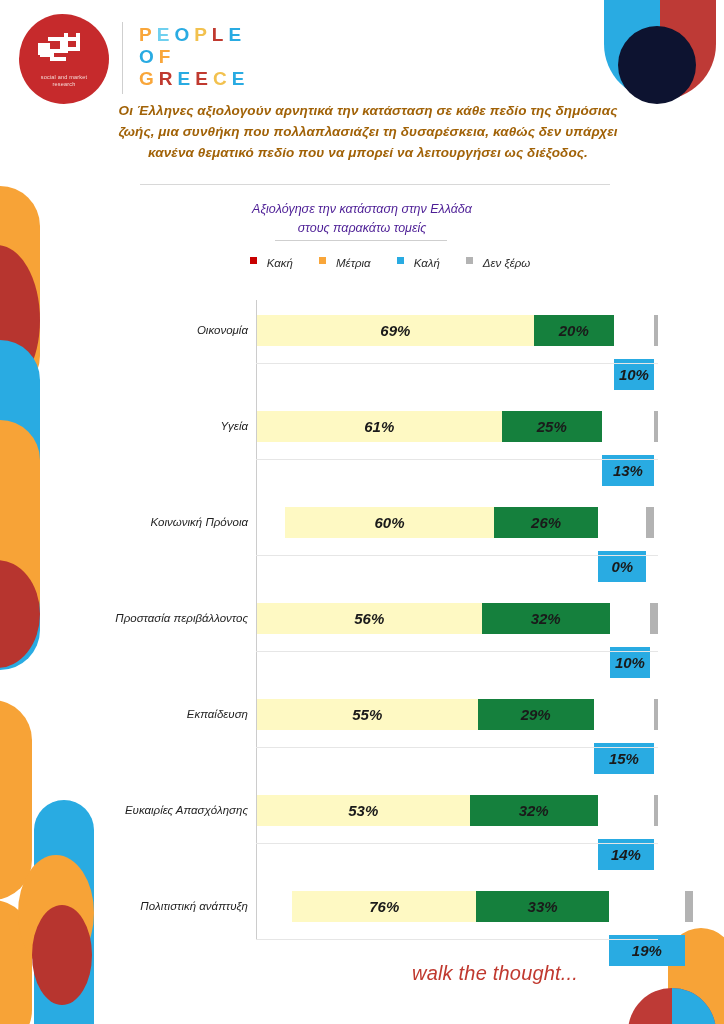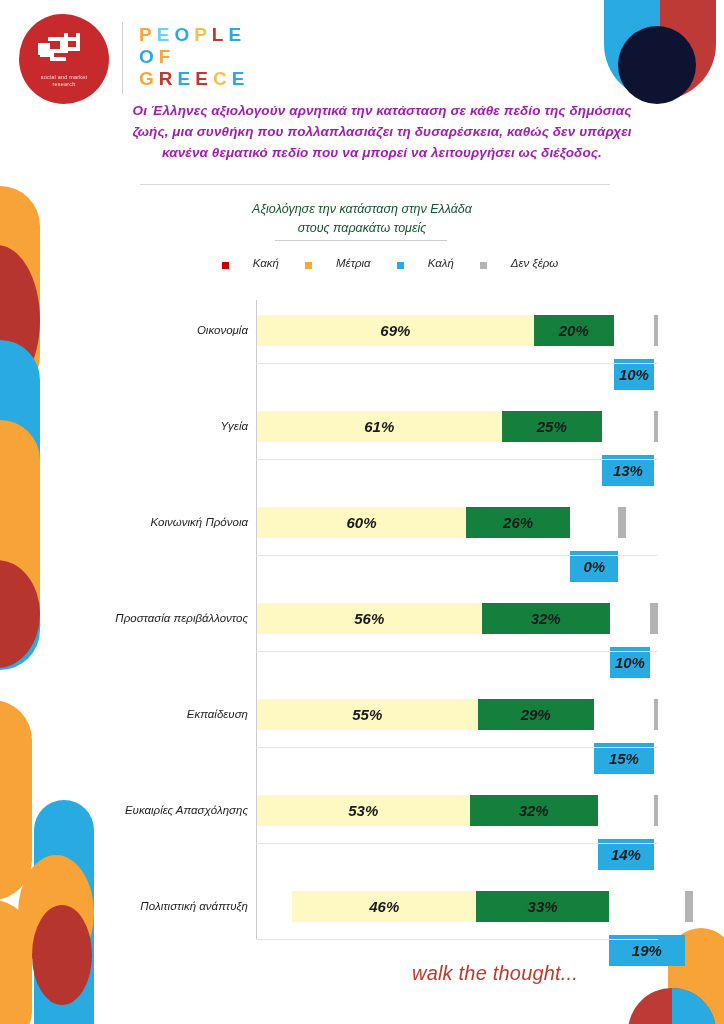--- a/index.html
+++ b/index.html
@@ -70,37 +70,37 @@
   .logo-sub{
     color:#f6dcd8;font-size:5.5px;line-height:7px;text-align:center;
     margin-top:7px;letter-spacing:.2px;
   }
   .divider{position:absolute;left:122px;top:22px;width:1px;height:72px;background:#cfcfcf;}
   .wordmark{position:absolute;left:139px;top:24px;}
   .wordmark .wm-line{font-weight:bold;font-size:19px;letter-spacing:5px;line-height:22px;}
   .wm-l{display:inline-block;}
 
   .headline{
-    position:absolute;left:132px;top:100px;width:500px;
+    position:absolute;left:118px;top:100px;width:500px;
     text-align:center;font-size:13.5px;line-height:21px;font-weight:bold;
-    color:#a21caf;font-style:italic;letter-spacing:.1px;
+    color:#a16207;font-style:italic;letter-spacing:.1px;
   }
   .hr-rule{position:absolute;left:140px;top:184px;width:470px;height:1px;background:#d8d8d8;}
 
   
   .chart-title{
     position:absolute;left:162px;top:200px;width:400px;text-align:center;
-    font-size:12.5px;line-height:19px;color:#14532d;font-style:italic;
+    font-size:12.5px;line-height:19px;color:#4c1d95;font-style:italic;
   }
   .title-rule{position:absolute;left:275px;top:240px;width:172px;height:1px;background:#cfcfcf;}
   .legend{
     position:absolute;left:200px;top:257px;width:380px;
     display:flex;justify-content:center;gap:26px;align-items:center;
   }
-  .legend-item{display:flex;align-items:flex-end;gap:24px;font-size:11.5px;color:#2b2b2b;font-style:italic;}
+  .legend-item{display:flex;align-items:flex-start;gap:10px;font-size:11.5px;color:#2b2b2b;font-style:italic;}
   .legend-swatch{width:7px;height:7px;display:inline-block;}
 
   
   .plot{position:absolute;left:256px;top:300px;width:402px;height:640px;}
   .axis-line{position:absolute;left:0;top:0;width:1px;height:640px;background:#cccccc;}
   .gridline{position:absolute;left:0;width:402px;height:1px;background:#e6e6e6;}
 
   .row{position:absolute;left:1px;height:31px;display:flex;width:401px;}
   .seg{height:31px;display:flex;align-items:center;justify-content:center;
        font-size:15px;font-weight:bold;color:#1a1a1a;font-style:italic;overflow:hidden;}
@@ -233,21 +233,21 @@
           <span>25%</span>
         </div>
         <div class="seg good" title="Καλή 13%" style="width: 52.13px; text-align: center;">
           <span>13%</span>
         </div>
         <div class="seg dk" title="Δεν ξέρω 1%" style="width: 4.01px;"></div>
       </div>
       <div class="gridline" style="top: 159px;"></div>
       <div class="row" style="top: 207px;">
         <div class="cat-label">Κοινωνική Πρόνοια</div>
-        <div class="seg bad" title="Κακή 60%" style="width: 209px;">
+        <div class="seg bad" title="Κακή 60%" style="width: 209px; margin-left: 28px;">
           <span>60%</span>
         </div>
         <div class="seg mid" title="Μέτρια 26%" style="width: 104.26px;">
           <span>26%</span>
         </div>
         <div class="seg good" title="Καλή 12%" style="width: 48.12px;">
           <span>0%</span>
         </div>
         <div class="seg dk" title="Δεν ξέρω 2%" style="width: 8.02px;"></div>
       </div>
@@ -290,21 +290,21 @@
         </div>
         <div class="seg good" title="Καλή 14%" style="width: 56.14px;">
           <span>14%</span>
         </div>
         <div class="seg dk" title="Δεν ξέρω 1%" style="width: 4.01px;"></div>
       </div>
       <div class="gridline" style="top: 543px;"></div>
       <div class="row" style="top: 591px; padding-left: 35px;">
         <div class="cat-label">Πολιτιστική ανάπτυξη</div>
         <div class="seg bad" title="Κακή 46%" style="width: 184.46px;">
-          <span>46%</span>
+          <span>76%</span>
         </div>
         <div class="seg mid" title="Μέτρια 33%" style="width: 132.33px;">
           <span>33%</span>
         </div>
         <div class="seg good" title="Καλή 19%" style="width: 76.19px;">
           <span>19%</span>
         </div>
         <div class="seg dk" title="Δεν ξέρω 2%" style="width: 8.02px;"></div>
       </div>
       <div class="gridline" style="top: 639px;"></div>

